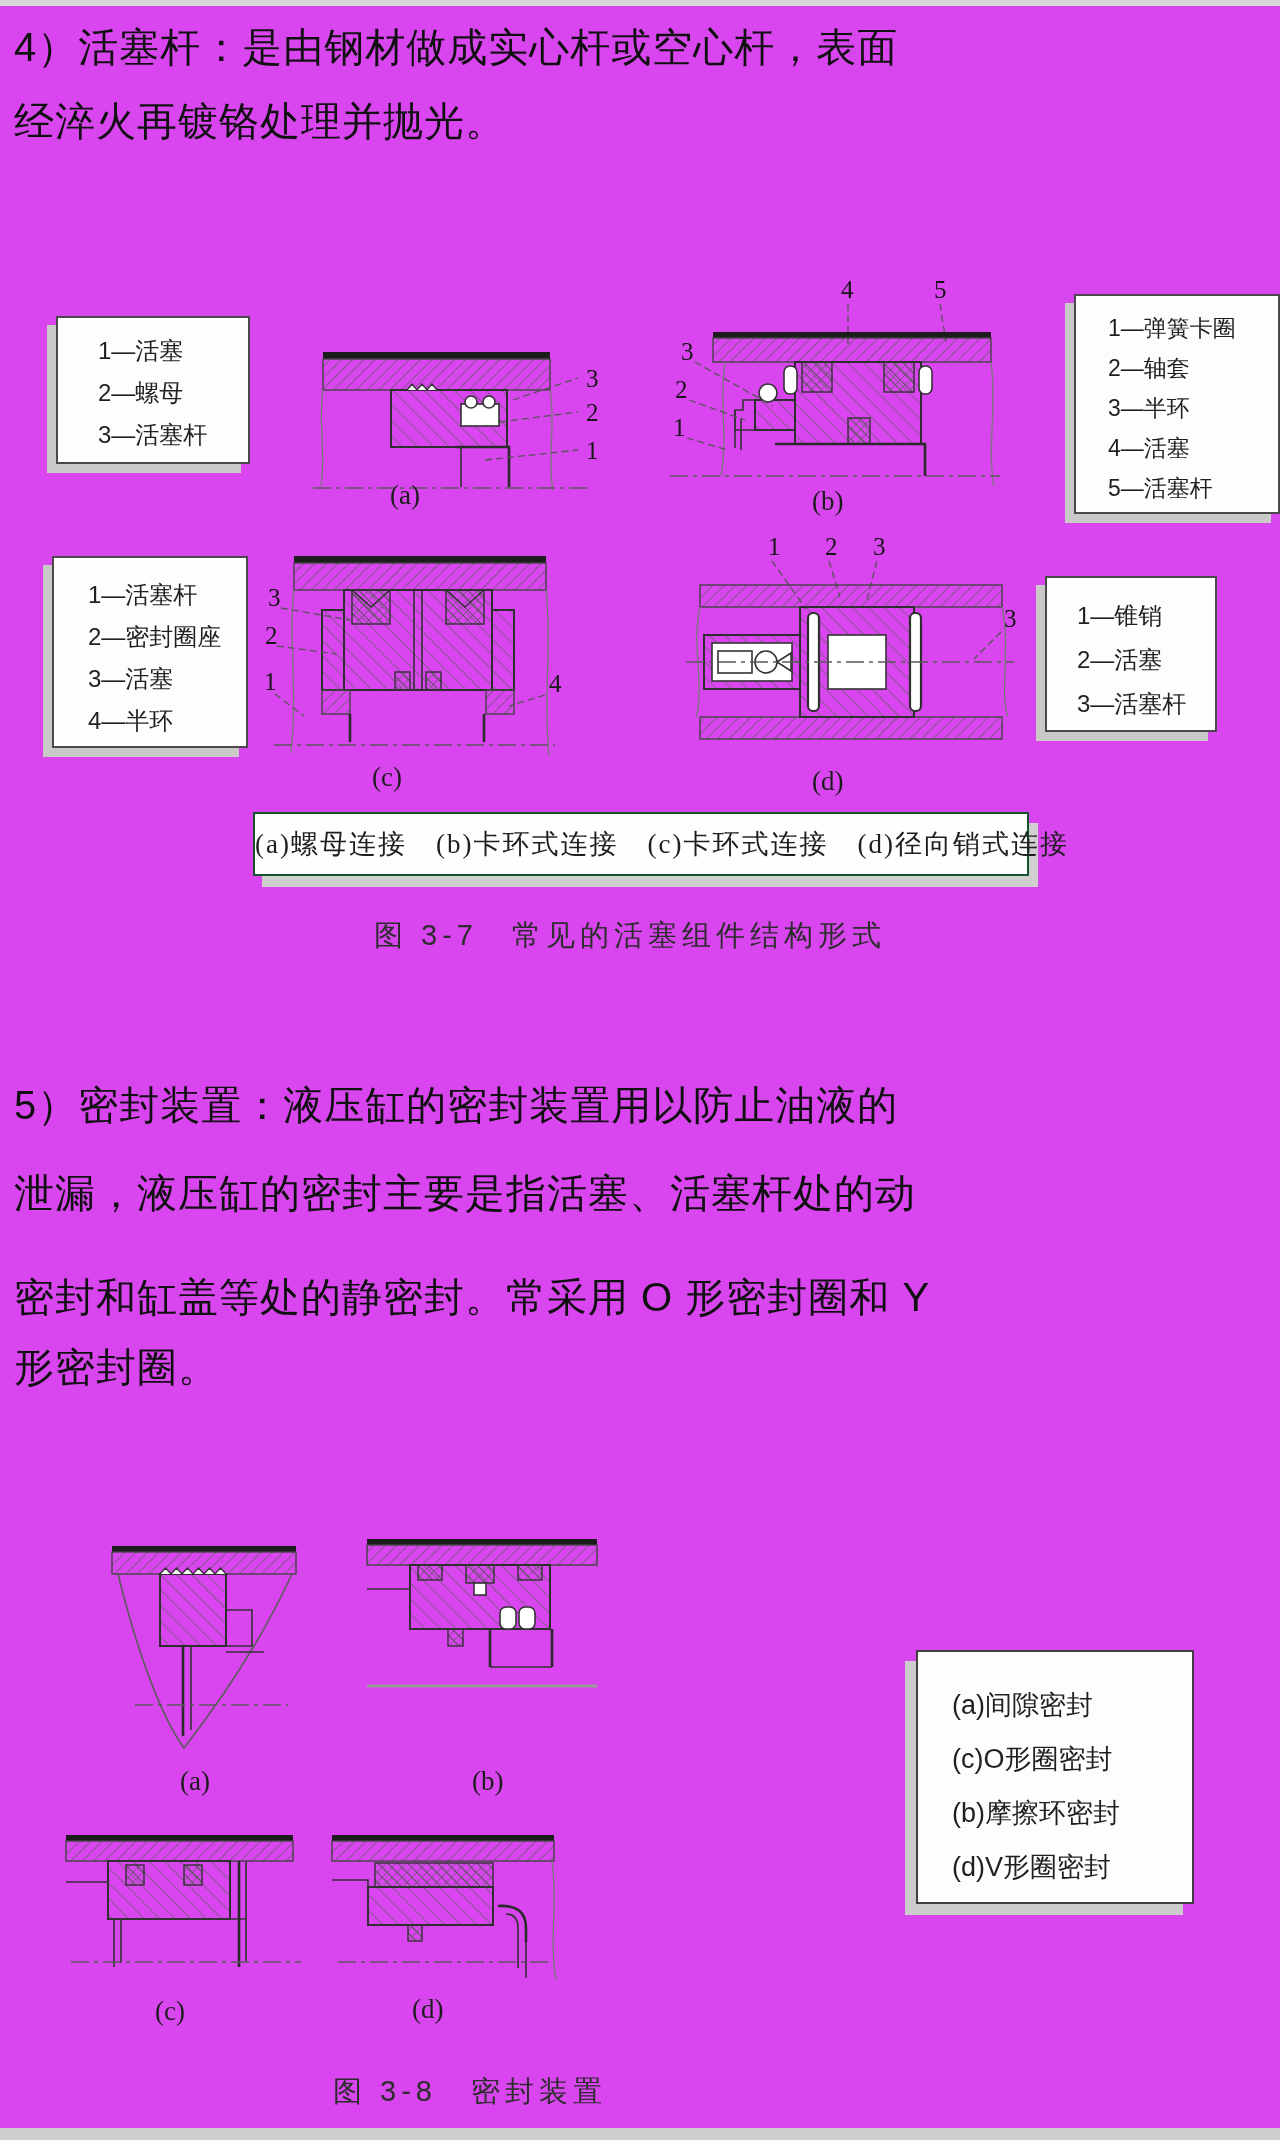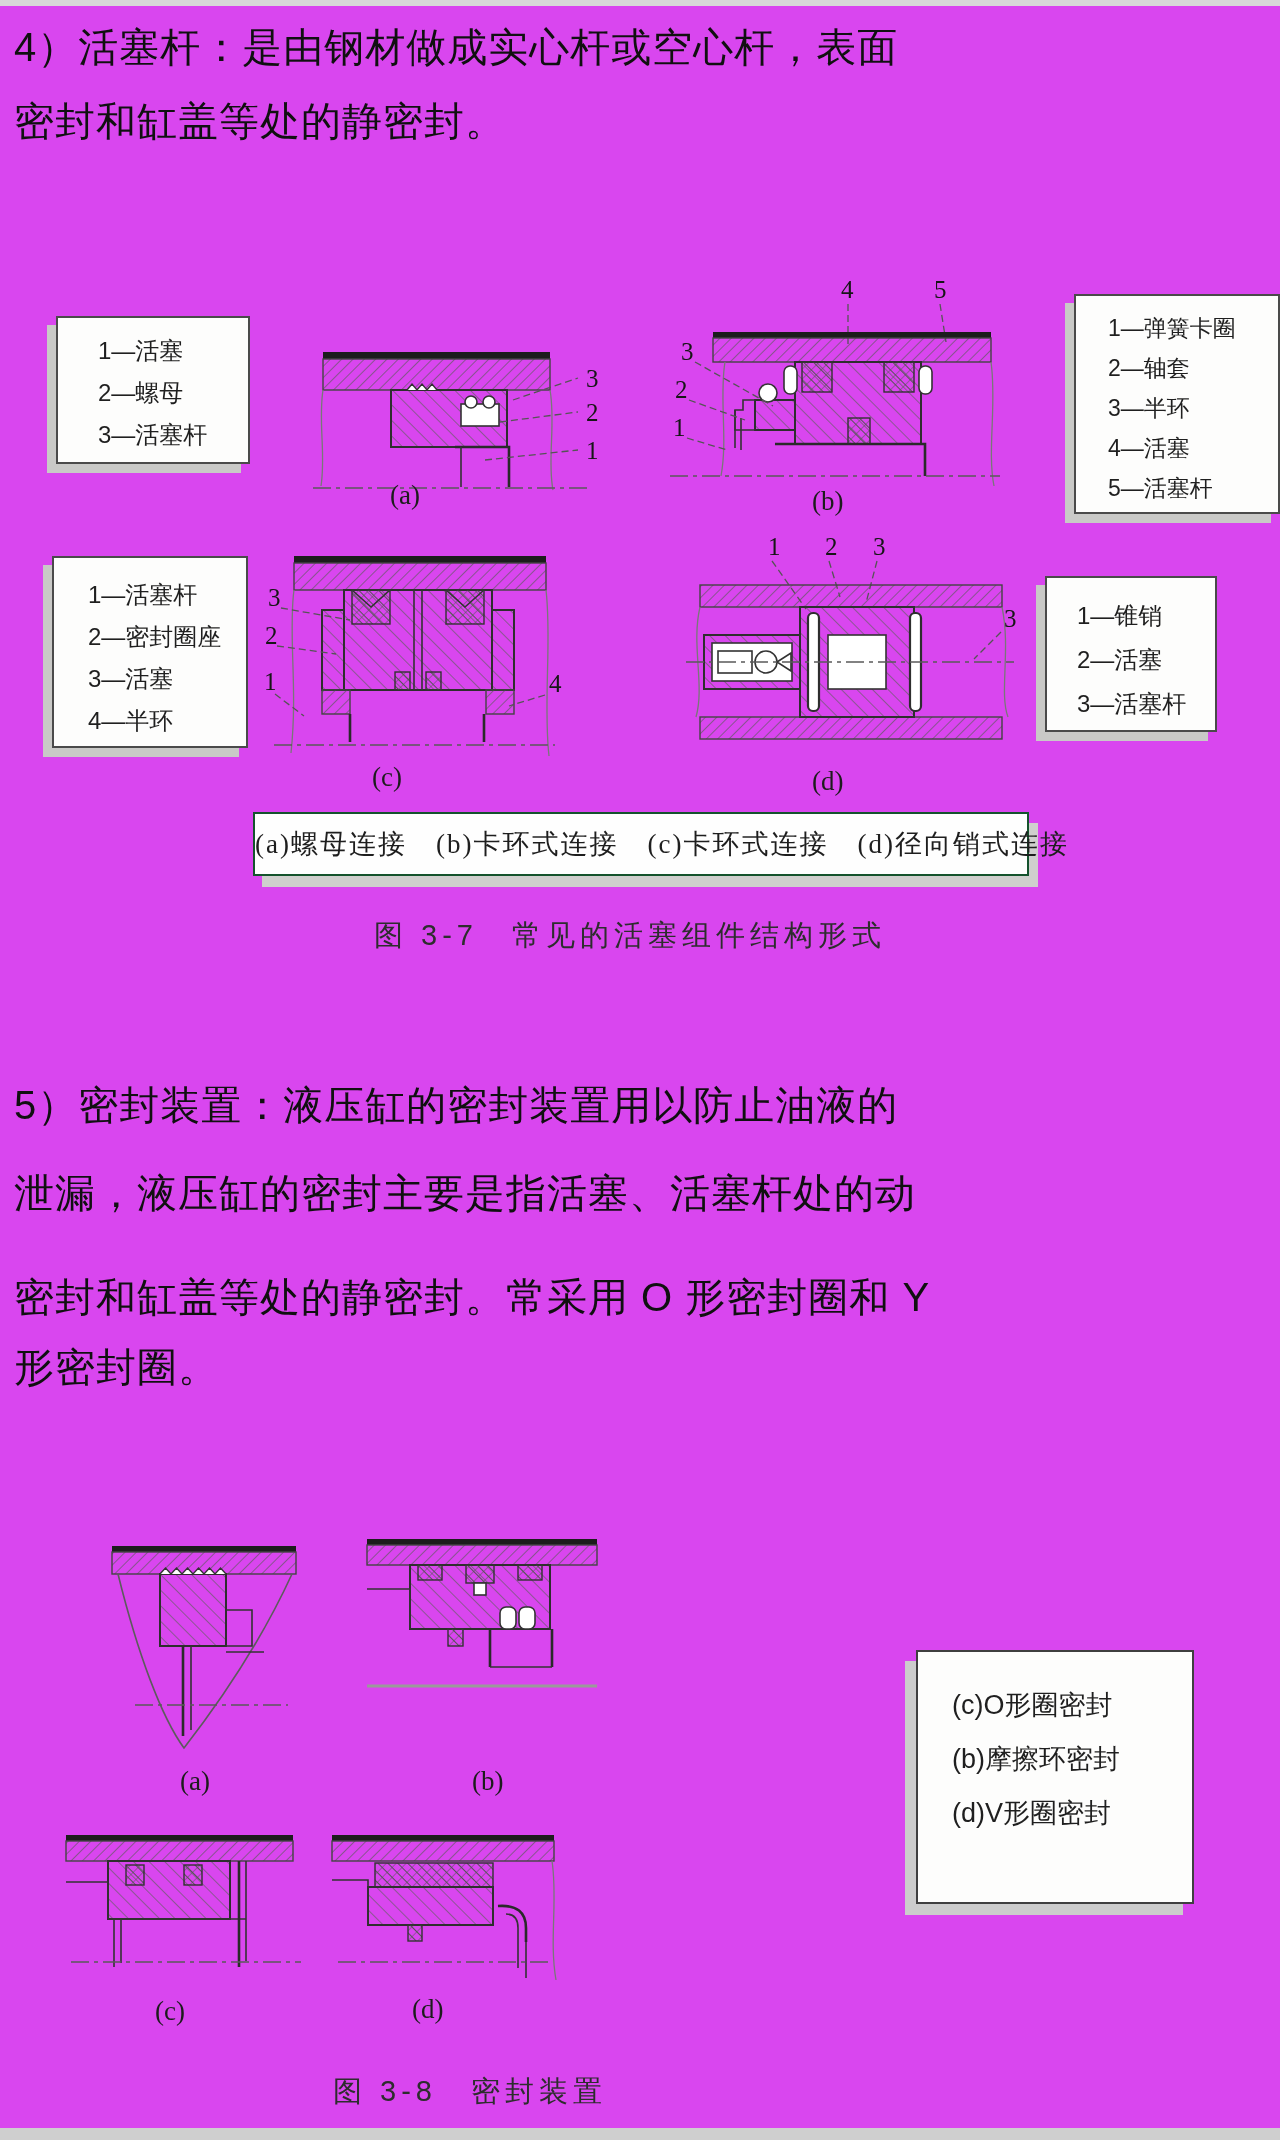--- a/index.html
+++ b/index.html
@@ -63,21 +63,21 @@
       <path d="M0,0 L0,7 M0,3.5 L7,3.5" stroke="#555" stroke-width="1"></path>
     </pattern>
   </defs>
 </svg>
 
 <div class="page">
   <div class="edge top"></div>
   <div class="edge bottom"></div>
 
   <div class="para" style="top:20px">4）活塞杆：是由钢材做成实心杆或空心杆，表面</div>
-  <div class="para" style="top:94px">密封和缸盖等处的静密封。</div>
+  <div class="para" style="top:94px">经淬火再镀铬处理并抛光。</div>
 
   <div class="legend lg-a">
     <div>1—活塞</div>
     <div>2—螺母</div>
     <div>3—活塞杆</div>
   </div>
 
   <svg class="diag" style="left:295px;top:292px" width="330" height="215" viewBox="0 0 330 215">
     <g>
       <rect x="28" y="60" width="227" height="7" fill="#1c1c1c"></rect>
@@ -255,20 +255,21 @@
       <rect x="138" y="73" width="16" height="22" rx="6" class="wn"></rect>
       <rect x="157" y="73" width="16" height="22" rx="6" class="wn"></rect>
       <path d="M128,95 v38 M190,95 v38" class="ln2"></path>
       <path d="M128,133 h62" class="ln"></path>
       <line x1="5" y1="152" x2="235" y2="152" class="gl"></line>
     </g>
   </svg>
   <div class="sublabel" style="left:472px;top:1766px">(b)</div>
 
   <div class="legend lg-e">
+    <div>(a)间隙密封</div>
     <div>(c)O形圈密封</div>
     <div>(b)摩擦环密封</div>
     <div>(d)V形圈密封</div>
   </div>
 
   <svg class="diag" style="left:56px;top:1830px" width="255" height="155" viewBox="0 0 255 155">
     <g>
       <rect x="10" y="5" width="227" height="6" fill="#1c1c1c"></rect>
       <rect x="10" y="11" width="227" height="20" class="hz"></rect>
       <rect x="52" y="31" width="122" height="58" class="blk"></rect>

